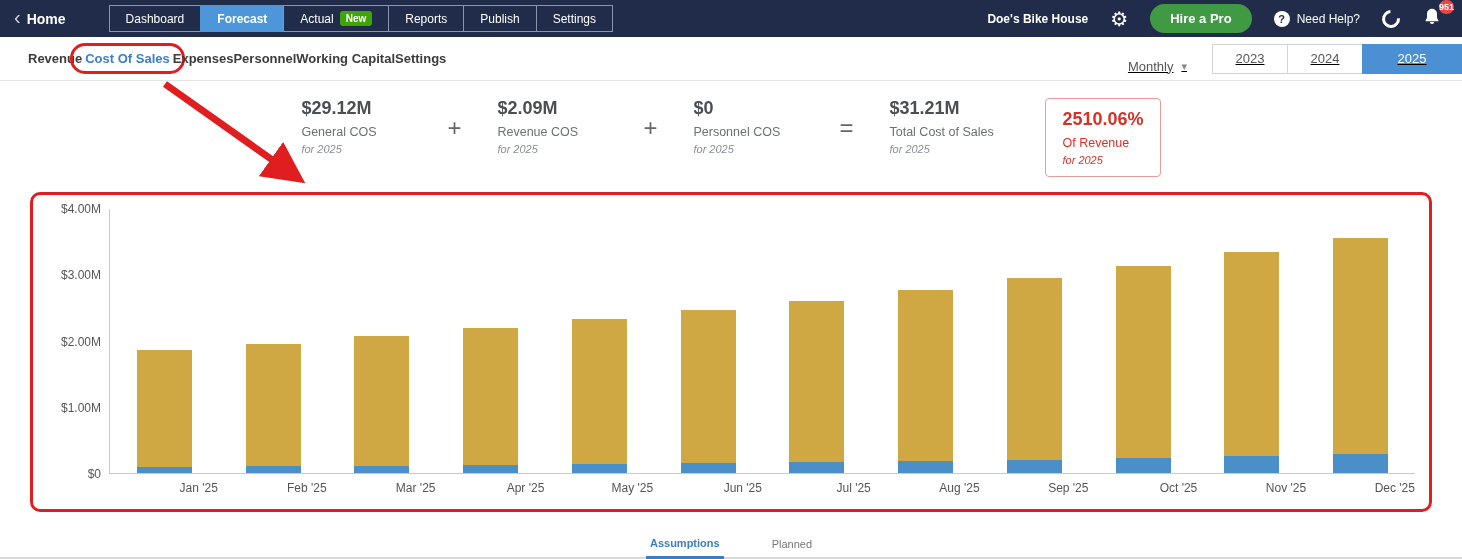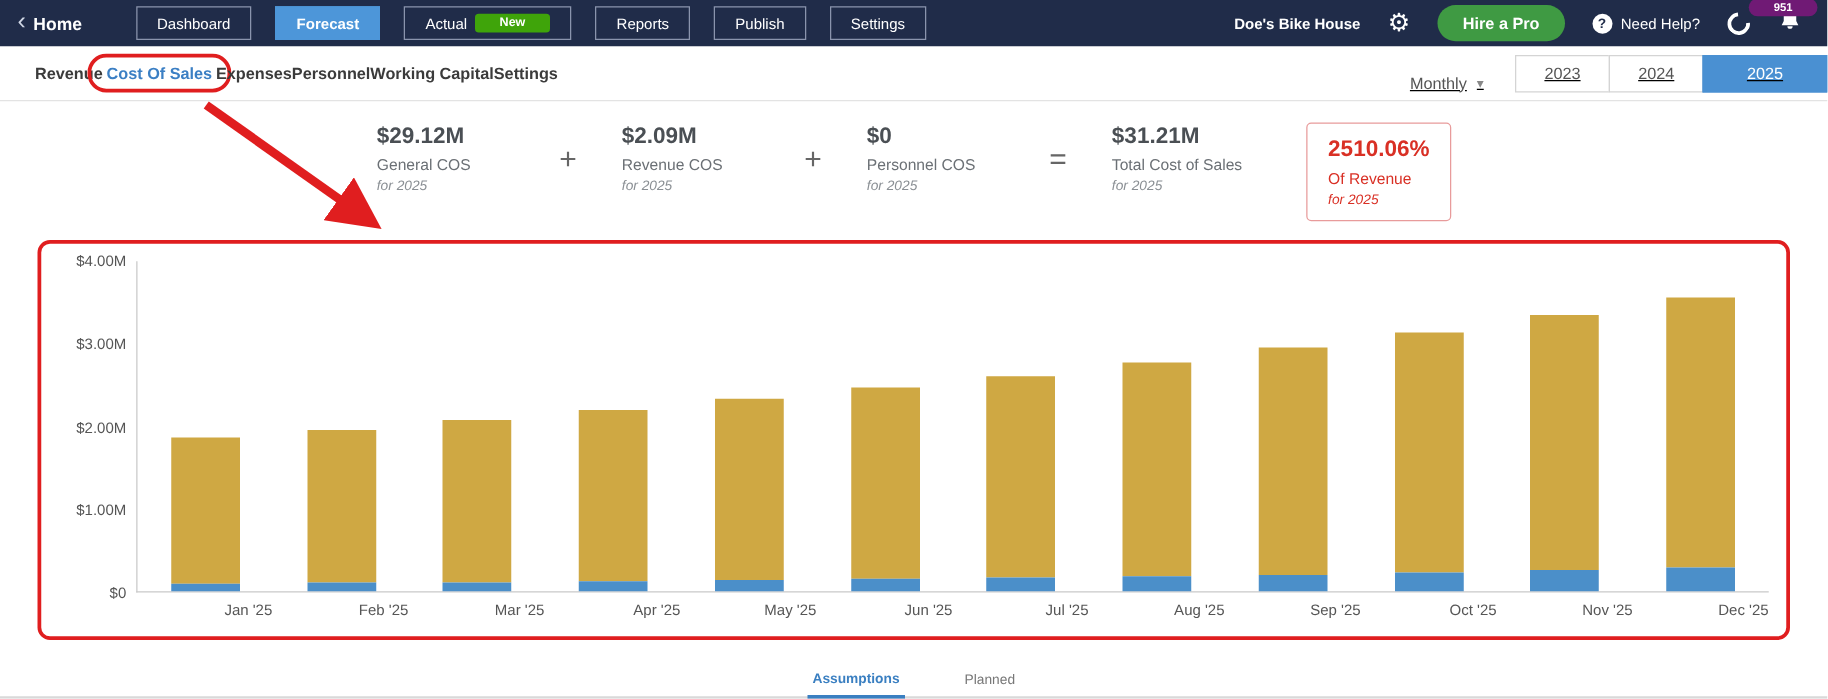--- a/index.html
+++ b/index.html
@@ -5,39 +5,39 @@
   * { margin:0; padding:0; box-sizing:border-box; }
   html,body { width:1462px; height:559px; overflow:hidden; background:#fff;
               font-family:"Liberation Sans", sans-serif; position:relative; }
 
   
   .topbar { position:absolute; top:0; left:0; right:0; height:37px;
             background:#202c49; display:flex; align-items:center; color:#fff; z-index:5;}
   .home { display:flex; align-items:center; gap:6px; margin-left:14px; cursor:pointer;}
   .home .chev { font-size:20px; line-height:1; margin-top:-3px; color:#cfd6e4;}
   .home .txt { font-size:14px; font-weight:bold; }
-  .topnav { display:flex; margin-left:44px;gap:20px; }
+  .topnav { display:flex; margin-left:44px; }
   .toptab { border:1px solid #8a94ad; margin-left:-1px; padding:5px 16px; font-size:12px;
             color:#fff; cursor:pointer; display:flex; align-items:center; gap:6px; }
   .toptab.active { background:#4d96d9; border-color:#4d96d9; font-weight:bold; }
   .badge-new { background:#3fa40a; color:#fff; font-size:10px; font-weight:bold;
-               padding:2px 20px; border-radius:3px; }
+               padding:2px 6px; border-radius:3px; }
   .top-right { margin-left:auto; display:flex; align-items:center; gap:22px; margin-right:20px;}
   .company { font-size:12px; font-weight:bold; }
   .gear { font-size:20px; color:#fff; cursor:pointer; line-height:1;}
   .hirepro { background:#3f9a43; color:#fff; font-size:13px; font-weight:bold;
              padding:7px 20px; border-radius:16px; cursor:pointer; }
   .needhelp { display:flex; align-items:center; gap:7px; font-size:12px; cursor:pointer;}
   .qmark { width:16px; height:16px; border-radius:50%; background:#fff; color:#202c49;
            font-size:11px; font-weight:bold; display:flex; align-items:center; justify-content:center;}
   .spinner { width:18px; height:18px; border-radius:50%; border:3px solid #fff;
              border-top-color:transparent; transform:rotate(40deg); cursor:pointer;}
   .bell-wrap { position:relative; cursor:pointer; }
-  .bell-badge { position:absolute; top:-7px; right:-12px; background:#701a75; color:#fff;
-                font-size:9px; font-weight:bold; border-radius:8px; padding:2px 20px; }
+  .bell-badge { position:absolute; top:-7px; right:-12px; background:#ef4444; color:#fff;
+                font-size:9px; font-weight:bold; border-radius:8px; padding:2px 0; }
 
   
   .subnav { position:absolute; top:37px; left:0; right:0; height:44px; background:#fff;
             border-bottom:1px solid #e3e3e3; display:flex; align-items:center; z-index:4;}
   .subnav-items { display:flex; align-items:center; margin-left:28px; }
   .subitem { font-size:13px; color:#3b3b3b; font-weight:bold; cursor:pointer; }
   .subitem.active { color:#3b7fc4; border:3px solid #e01e1f; border-radius:15px;
                     padding:5px 12px; margin:-5px -12px; }
   .subnav-right { margin-left:auto; display:flex; align-items:flex-end;text-decoration:underline; }
   .period { display:flex; align-items:center; gap:8px; font-size:13px; color:#555;

